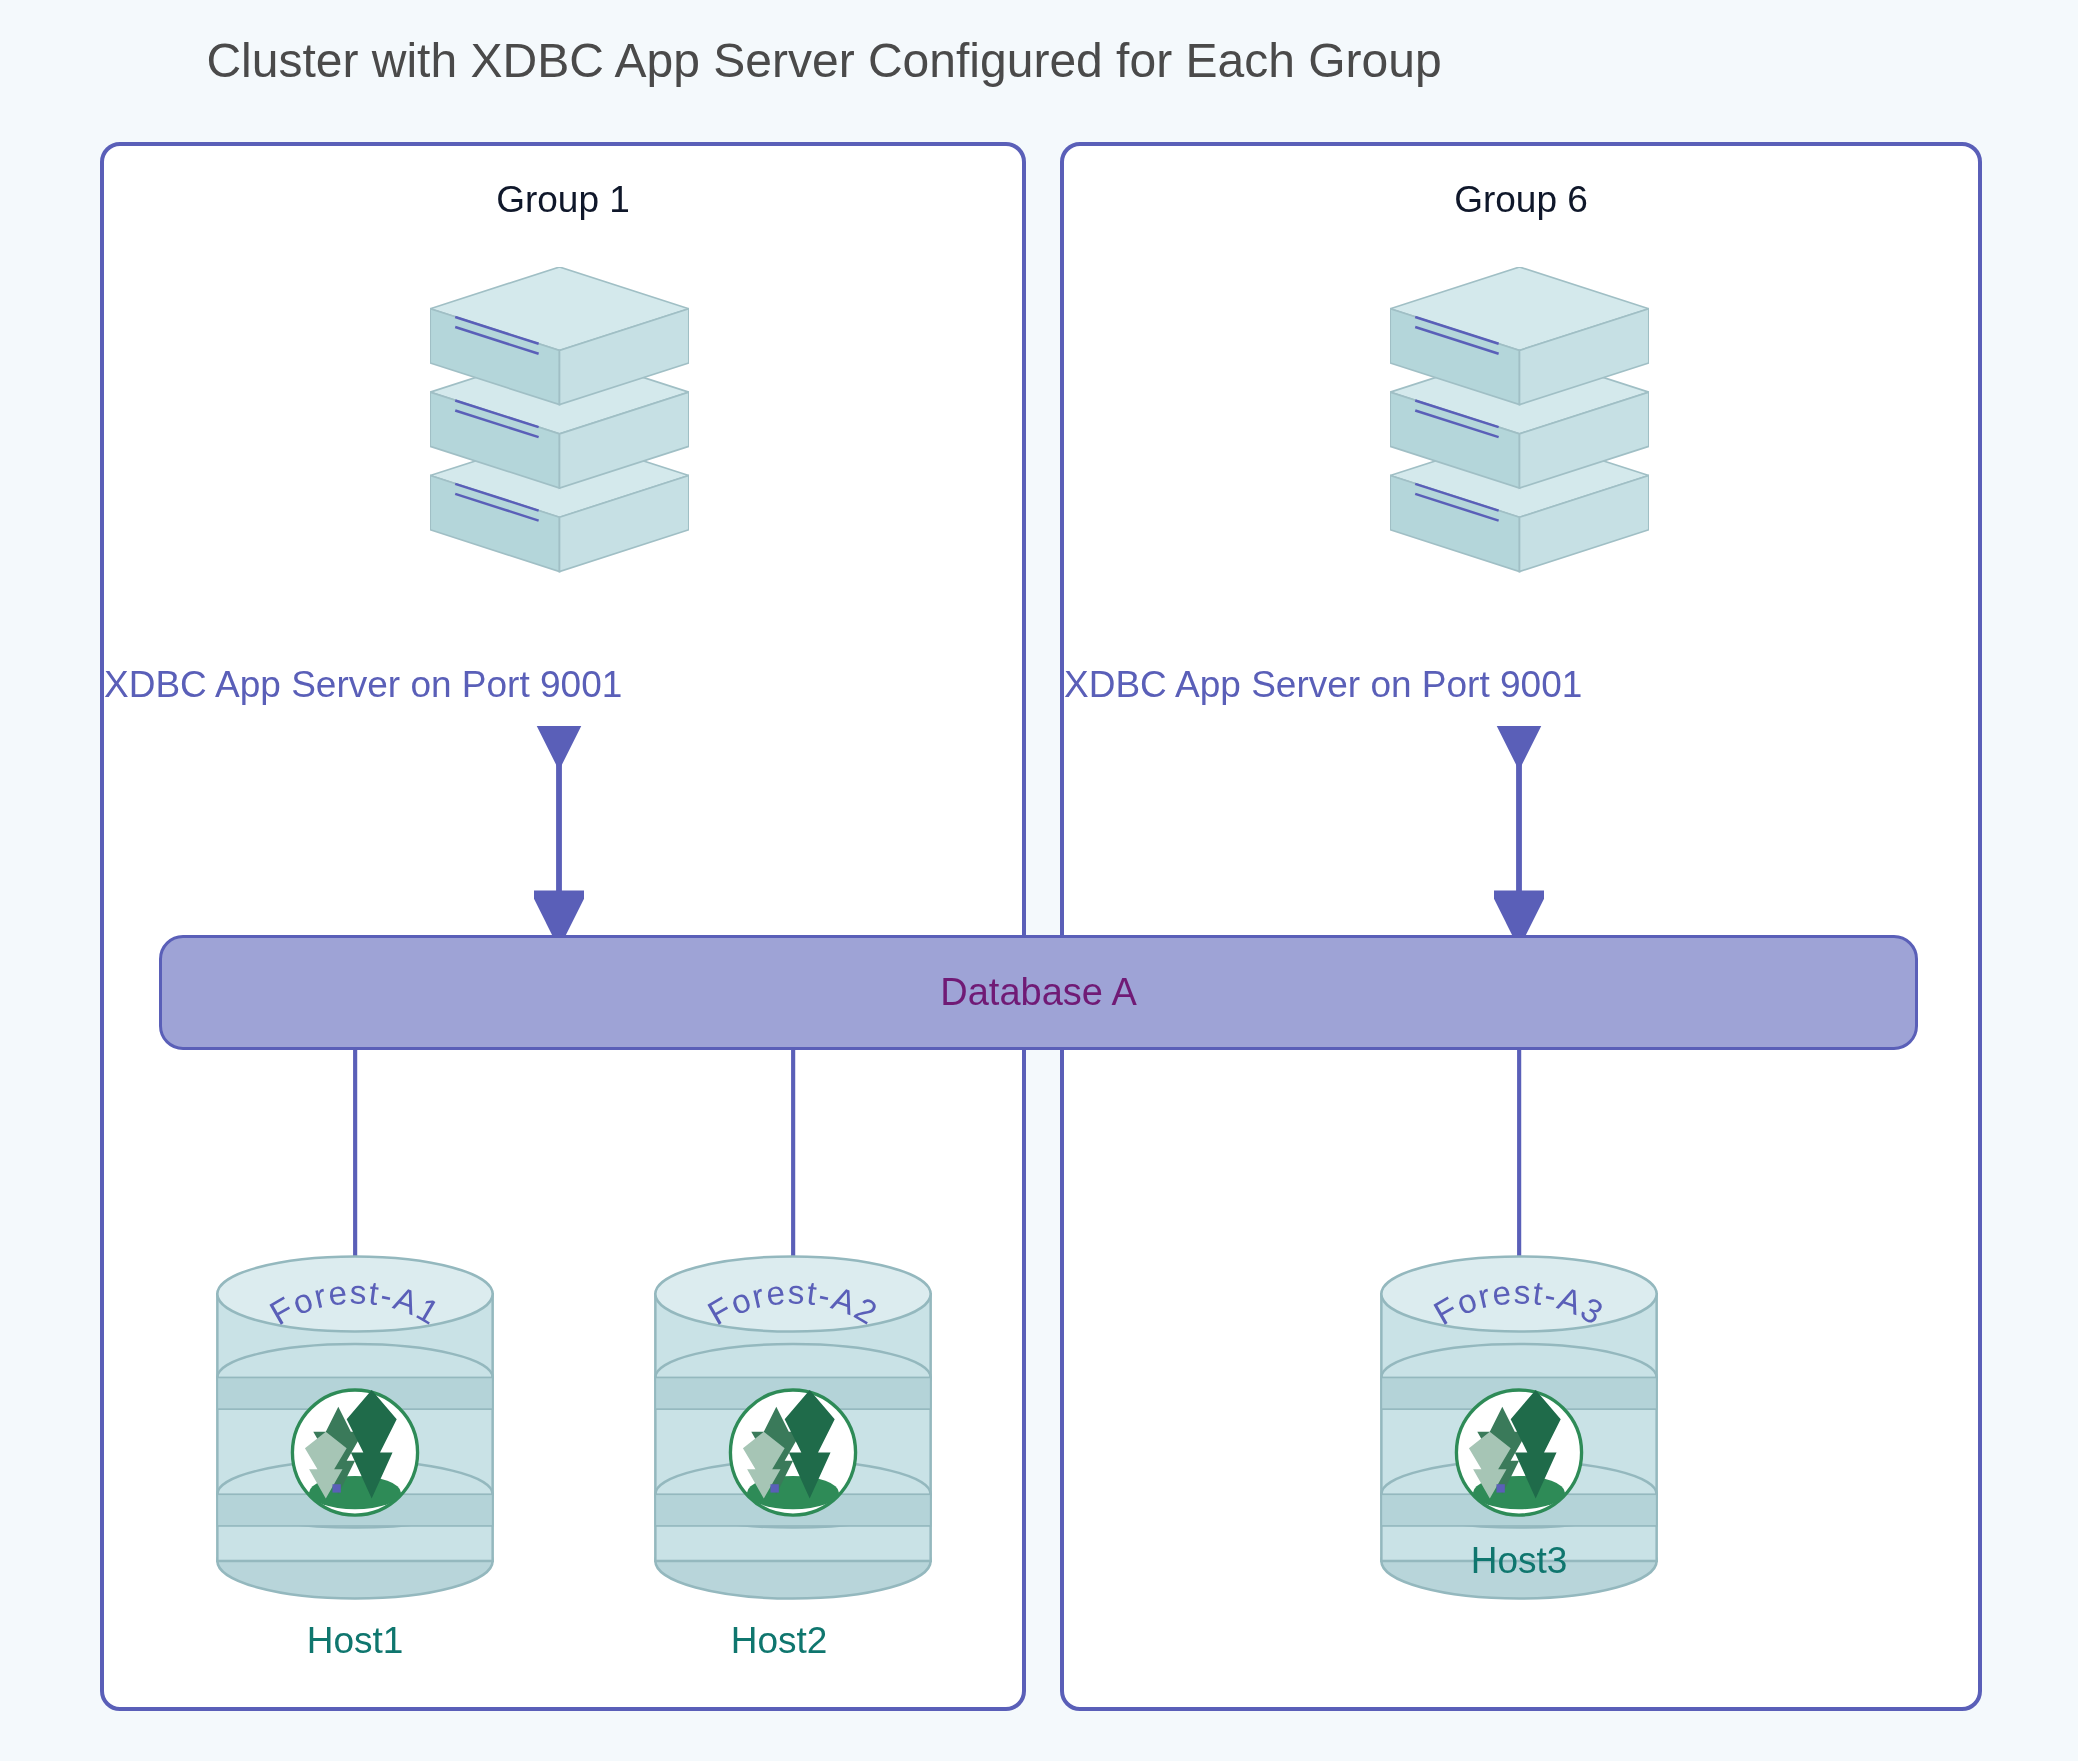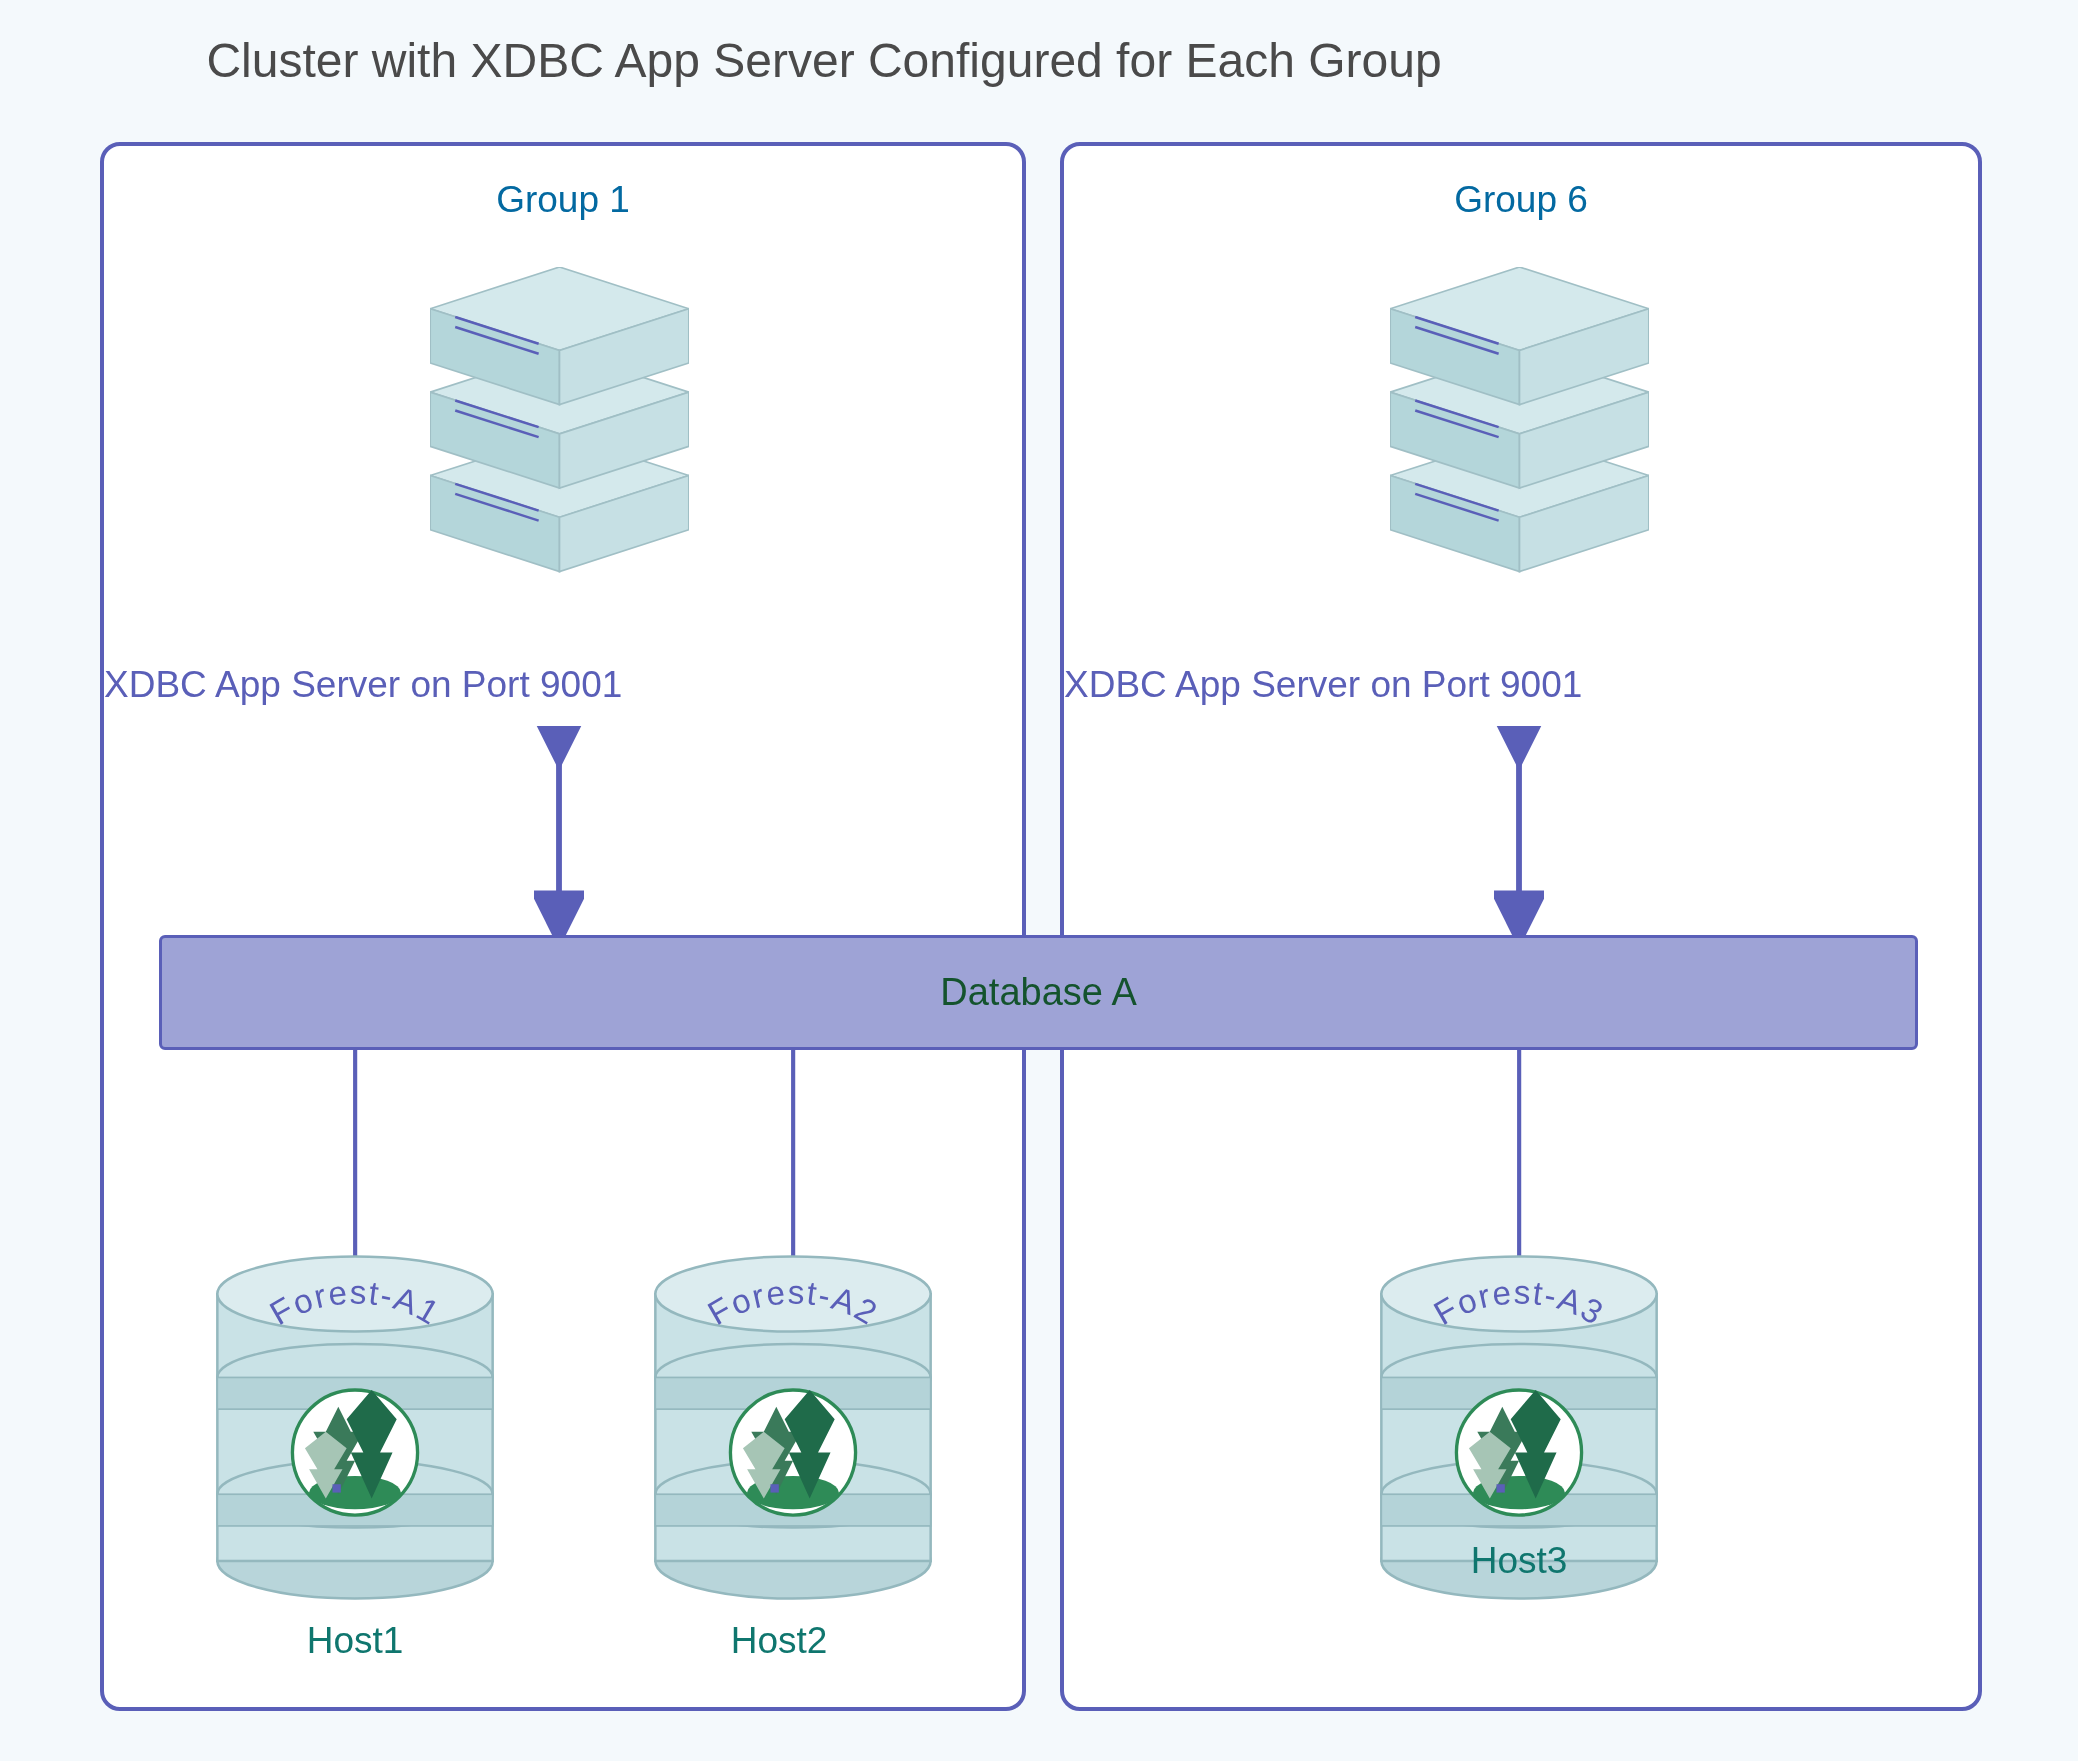--- a/index.html
+++ b/index.html
@@ -27,38 +27,38 @@
     position: absolute;
     border: 4.2px solid #5a5fb8;
     border-radius: 20px;
     background: #fff;
   }
   .group-label {
     position: absolute;
     width: 100%;
     text-align: center;
     font-size: 37px;
-    color: #0369a1;
+    color: #0f172a;
   }
   .server-caption {
     position: absolute;
     width: 100%;
     text-align: left;
     font-size: 37px;
     color: #5a5fb8;
   }
   .database {
     position: absolute;
     background: #9ea3d6;
     border: 3.3px solid #5a5fb8;
-    border-radius: 6px;
+    border-radius: 24px;
     display: flex;
     align-items: center;
     justify-content: center;
-    color: #14532d;
+    color: #701a75;
     font-size: 38px;
   }
   .host-label {
     position: absolute;
     font-size: 37px;
     color: #0f766e;
     text-align: center;
   }
 </style>
 </head>

